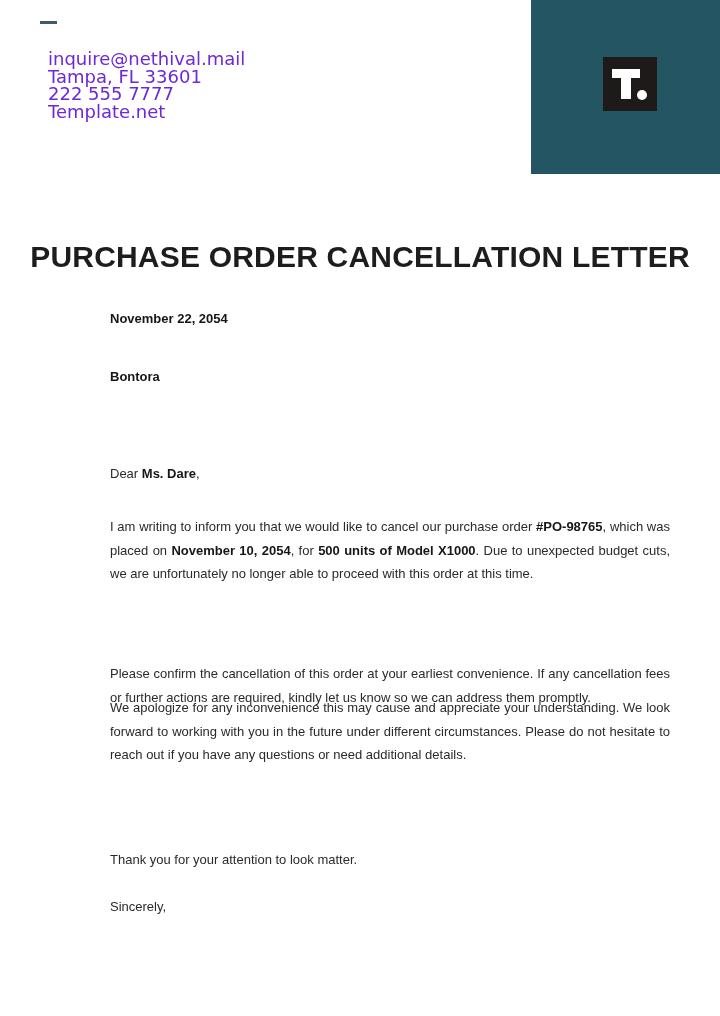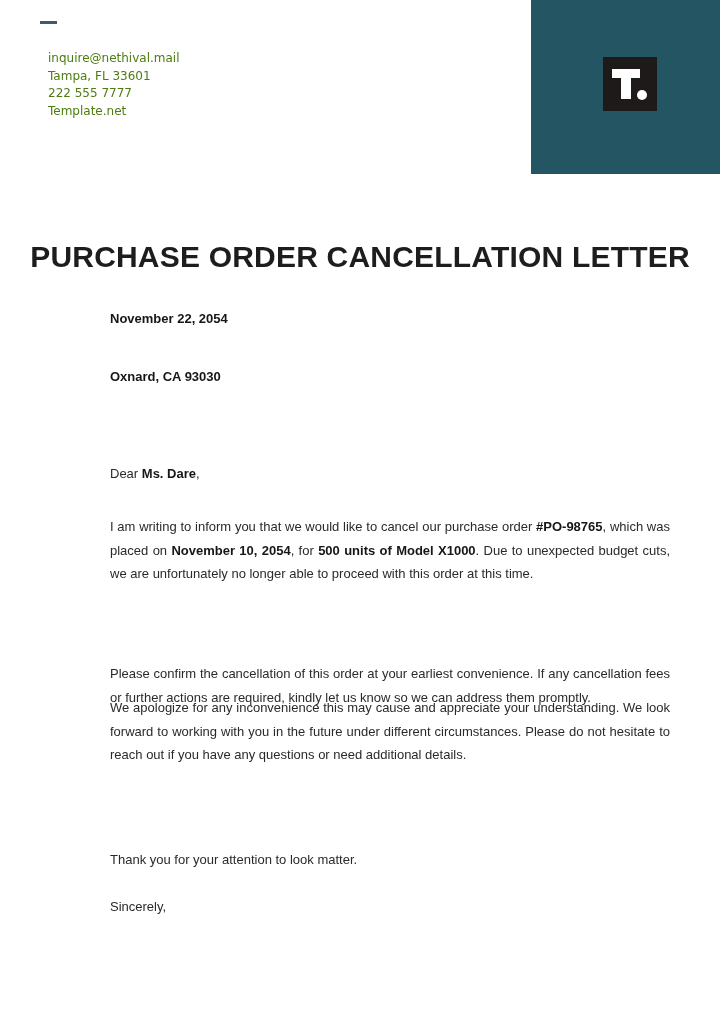--- a/index.html
+++ b/index.html
@@ -1,21 +1,21 @@
 <!DOCTYPE html>
 <html><head>
   <meta charset="utf-8">
   <style>
     * { box-sizing: border-box; margin: 0; padding: 0; }
     html, body { width: 720px; height: 1016px; background: #ffffff; overflow: hidden; }
     body { position: relative; font-family: "Liberation Sans", sans-serif; color: #1e1e1e; }
 
     .accent-dash { position: absolute; left: 40px; top: 21px; width: 17px; height: 3px; background: #3f5b6b; }
 
-    .contact { position: absolute; left: 48px; top: 50px; font-family: "DejaVu Sans", sans-serif; font-size: 12px; line-height: 17.5px; color: #4d7c0f; }
+    .contact { position: absolute; left: 48px; top: 50px; font-family: "DejaVu Sans", sans-serif; font-size: 18px; line-height: 17.5px; color: #6d28d9; }
     .contact div { white-space: nowrap; }
 
     .brand-block { position: absolute; left: 531px; top: 0; width: 189px; height: 174px; background: #245562; }
     .logo { position: absolute; left: 72px; top: 57px; width: 54px; height: 54px; background: #1d1a19; }
     .logo-t { position: absolute; left: 9px; top: 12px; width: 28px; height: 30px; }
     .logo-t .bar { position: absolute; left: 0; top: 0; width: 28px; height: 9px; background: #ffffff; }
     .logo-t .stem { position: absolute; left: 9px; top: 0; width: 10px; height: 30px; background: #ffffff; }
     .logo-dot { position: absolute; left: 34px; top: 33px; width: 10px; height: 10px; border-radius: 50%; background: #ffffff; }
 
     .title { position: absolute; left: 0; width: 720px; top: 240px; text-align: center; font-size: 30px; font-weight: bold; color: #1d1d1f; letter-spacing: 0.2px; }
@@ -52,21 +52,21 @@
     </div>
     <div class="logo-dot"></div>
   </div>
 </div>
 
 <h1 class="title">PURCHASE ORDER CANCELLATION LETTER</h1>
 
 <div class="text bold date">November 22, 2054</div>
 
 <div class="text bold recipient">
-  <div>Oxnard, CA 93030</div>
+  <div>Bontora</div>
 </div>
 
 <div class="text salutation"><span>Dear </span><span class="bold">Ms. Dare</span><span>,</span></div>
 
 <p class="text para p1"><span>I am writing to inform you that we would like to cancel our purchase order </span><span class="bold">#PO-98765</span><span>, which was placed on </span><span class="bold">November 10, 2054</span><span>, for </span><span class="bold">500 units of Model X1000</span><span>. Due to unexpected budget cuts, we are unfortunately no longer able to proceed with this order at this time.</span></p>
 
 <p class="text para p2">Please confirm the cancellation of this order at your earliest convenience. If any cancellation fees or further actions are required, kindly let us know so we can address them promptly.</p>
 
 <p class="text para p3">We apologize for any inconvenience this may cause and appreciate your understanding. We look forward to working with you in the future under different circumstances. Please do not hesitate to reach out if you have any questions or need additional details.</p>
 

